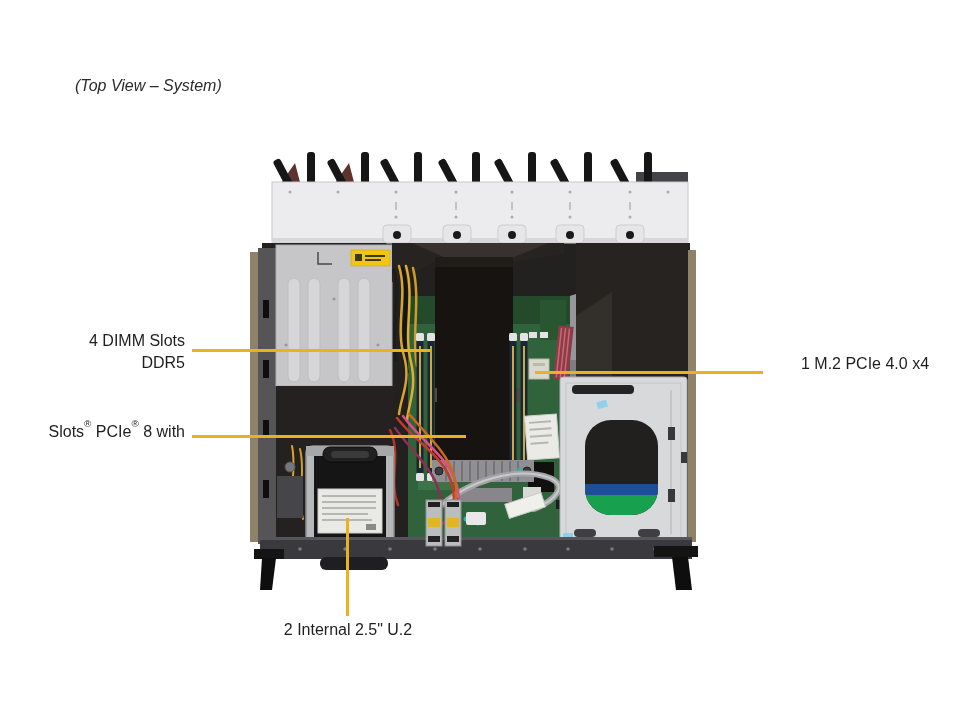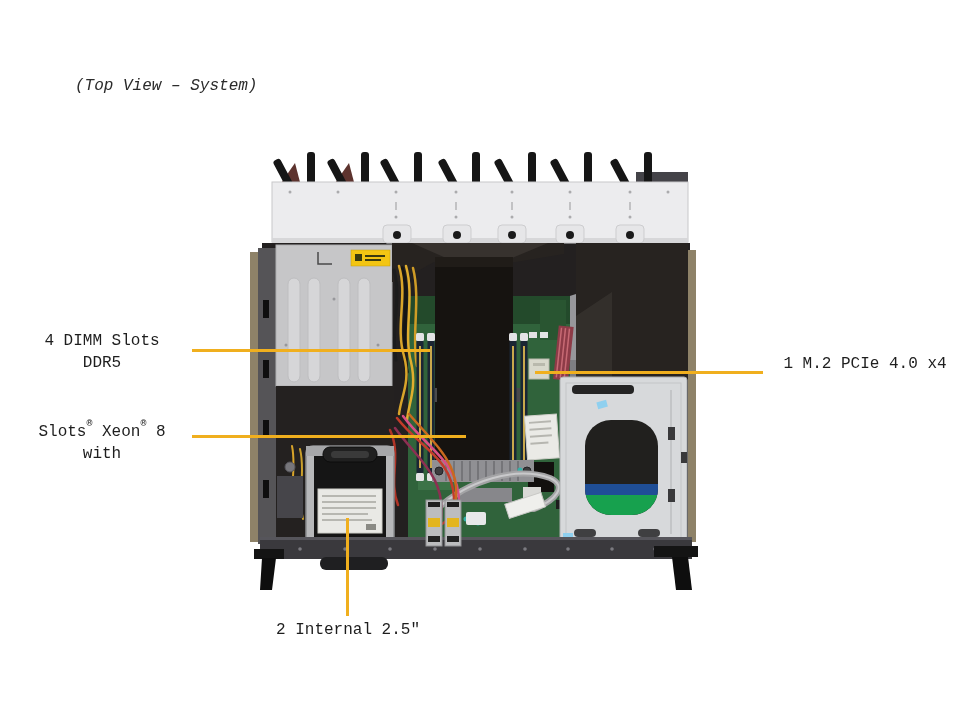--- a/index.html
+++ b/index.html
@@ -1,41 +1,41 @@
 <!DOCTYPE html>
 <html style="--callout: #F0AF1E; --label-text: #1E1E1E; --bg: #FFFFFF;"><head>
 <meta charset="utf-8">
 <style>
   html,body{margin:0;padding:0;background:#fff;}
   .canvas{position:relative;width:960px;height:643px;background:var(--bg,#fff);overflow:hidden;
-          font-family:Liberation Mono, monospace;color:var(--label-text,#1e1e1e);}
+          font-family:Liberation Sans, sans-serif;color:var(--label-text,#1e1e1e);}
   .label{position:absolute;font-size:16px;line-height:22px;}
   .title{font-style:italic;font-size:16px;color:#2b2b2b;}
-  .right-align{text-align:center;}
+  .right-align{text-align:right;}
   .left-align{text-align:center;}
   .center-align{text-align:center;}
   sup{font-size:62%;position:relative;top:-4px;}
   .callout-h{position:absolute;height:3px;background:var(--callout,#F0AF1E);z-index:5;}
   .callout-v{position:absolute;width:3px;background:var(--callout,#F0AF1E);z-index:5;}
   svg.server{position:absolute;left:246px;top:146px;z-index:1;}
 </style>
 </head>
 <body>
 
 <div class="canvas">
 
   <div class="label title" style="left:75px;top:75px;">(Top View – System)</div>
 
   <div class="label right-align" style="left:19px;top:330px;width:166px;">
     <div>4 DIMM Slots</div>
     <div>DDR5</div>
   </div>
 
   <div class="label right-align" style="left:19px;top:417px;width:166px;">
-    <div><span>Slots</span><sup>®</sup><span> Xeon</span><sup>®</sup><span> 8 with</span></div>
+    <div><span>Slots</span><sup>®</sup><span> PCIe</span><sup>®</sup><span> 8 with</span></div>
   </div>
 
   <div class="label left-align" style="left:770px;top:353px;width:190px;">
     <div>1 M.2 PCIe 4.0 x4</div>
   </div>
 
   <div class="label center-align" style="left:258px;top:619px;width:180px;">
     <div>2 Internal 2.5" U.2</div>
   </div>
 

